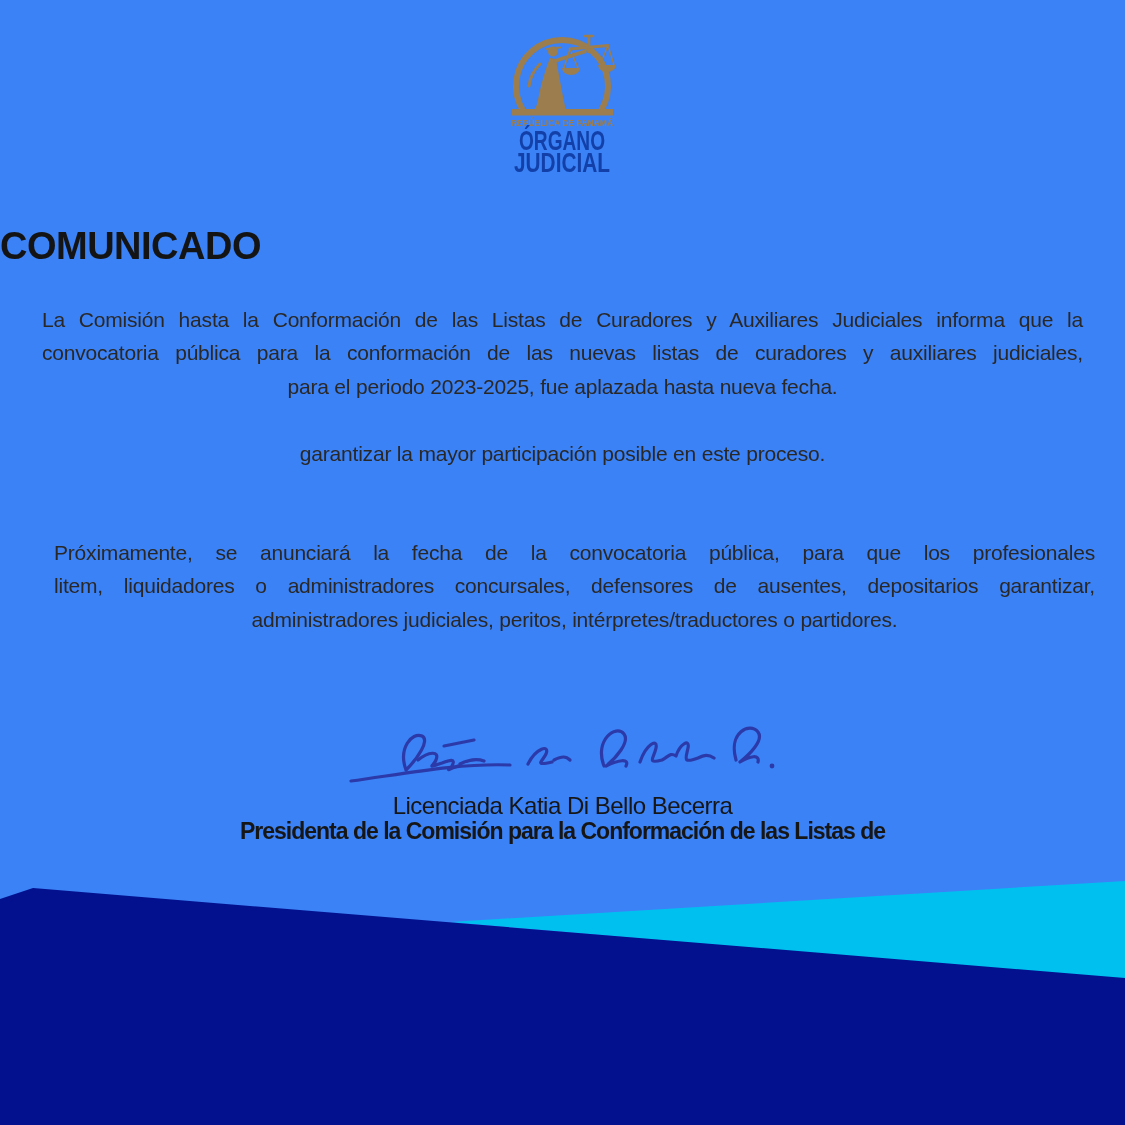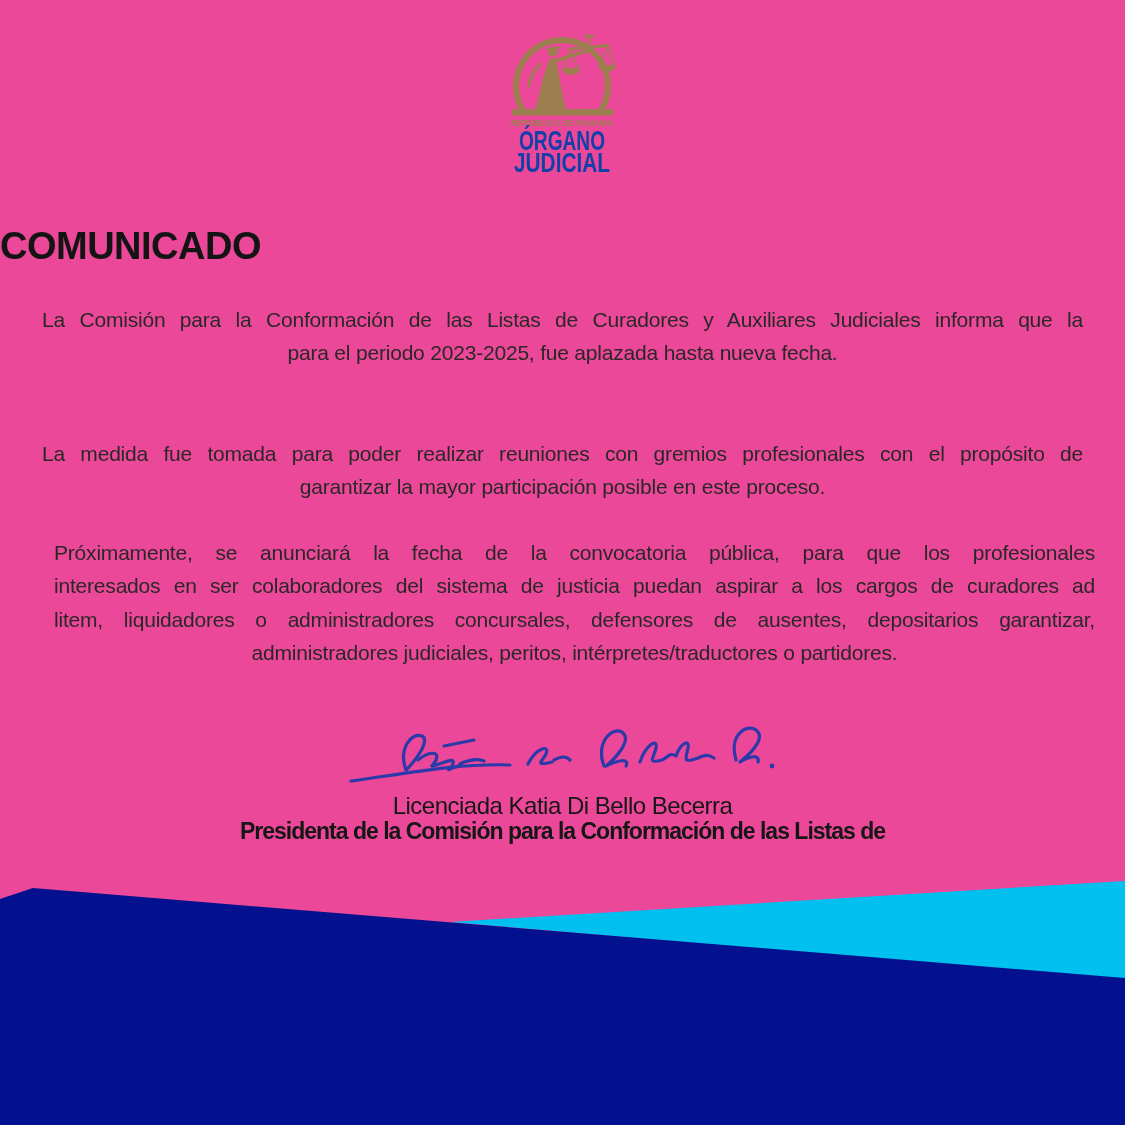--- a/index.html
+++ b/index.html
@@ -1,18 +1,18 @@
 <!DOCTYPE html>
 <html><head>
 <meta charset="utf-8">
 <style>
   html,body { margin:0; padding:0; background:#ffffff; }
   .page {
     position:relative; width:1125px; height:1125px; margin:0 auto;
-    background:#ec4899; overflow:hidden;
+    background:#3b82f6; overflow:hidden;
     font-family:"Liberation Sans", sans-serif;
     -webkit-font-smoothing:antialiased;
   }
   
   .logo { position:absolute; top:30px; left:462px; width:200px; height:148px; }
   
   .title {
     position:absolute; top:225px; left:0; width:100%;
     text-align:left; font-size:38px; font-weight:bold;
     letter-spacing:-0.5px; color:#141414;
@@ -66,32 +66,31 @@
       <rect x="50" y="79" width="101" height="6.5" fill="#9b7d4e" stroke="none"></rect>
     </g>
     <text x="100" y="96" text-anchor="middle" textLength="102" lengthAdjust="spacingAndGlyphs" font-size="8.5" font-weight="bold" fill="#9b7d4e" font-family="Liberation Sans, sans-serif">REPÚBLICA DE PANAMÁ</text>
     <text x="100" y="120" text-anchor="middle" textLength="86" lengthAdjust="spacingAndGlyphs" font-size="28" font-weight="bold" fill="#1240a8" font-family="Liberation Sans, sans-serif">ÓRGANO</text>
     <text x="100" y="142" text-anchor="middle" textLength="96" lengthAdjust="spacingAndGlyphs" font-size="28" font-weight="bold" fill="#1240a8" font-family="Liberation Sans, sans-serif">JUDICIAL</text>
   </svg>
 
   <div class="title">COMUNICADO</div>
 
   <div class="bodytext" id="p1">
-    <div class="jline">La Comisión para la Conformación de las Listas de Curadores y Auxiliares Judiciales informa que la</div>
+    <div class="jline">La Comisión hasta la Conformación de las Listas de Curadores y Auxiliares Judiciales informa que la</div>
+    <div class="jline">convocatoria pública para la conformación de las nuevas listas de curadores y auxiliares judiciales,</div>
     <div class="lline">para el periodo 2023-2025, fue aplazada hasta nueva fecha.</div>
   </div>
 
   <div class="bodytext" id="p2">
-    <div class="jline">La medida fue tomada para poder realizar reuniones con gremios profesionales con el propósito de</div>
     <div class="lline">garantizar la mayor participación posible en este proceso.</div>
   </div>
 
   <div class="bodytext" id="p3">
     <div class="jline">Próximamente, se anunciará la fecha de la convocatoria pública, para que los profesionales</div>
-    <div class="jline">interesados en ser colaboradores del sistema de justicia puedan aspirar a los cargos de curadores ad</div>
     <div class="jline">litem, liquidadores o administradores concursales, defensores de ausentes, depositarios garantizar,</div>
     <div class="lline">administradores judiciales, peritos, intérpretes/traductores o partidores.</div>
   </div>
 
   <svg class="sig-ink" viewBox="0 0 430 74" xmlns="http://www.w3.org/2000/svg">
     <g stroke="#2b3aa8" stroke-width="3.2" fill="none" stroke-linecap="round" stroke-linejoin="round">
       <path d="M3,61 C55,54 110,43 162,45"></path>
       <path d="M58,50 C50,28 64,12 74,16 C82,20 70,38 58,50"></path>
       <path d="M70,40 C80,32 92,30 88,40 C85,47 78,48 94,43 C102,40 108,38 104,46 C101,51 96,51 110,46"></path>
       <path d="M112,44 C120,40 128,38 136,41"></path>

